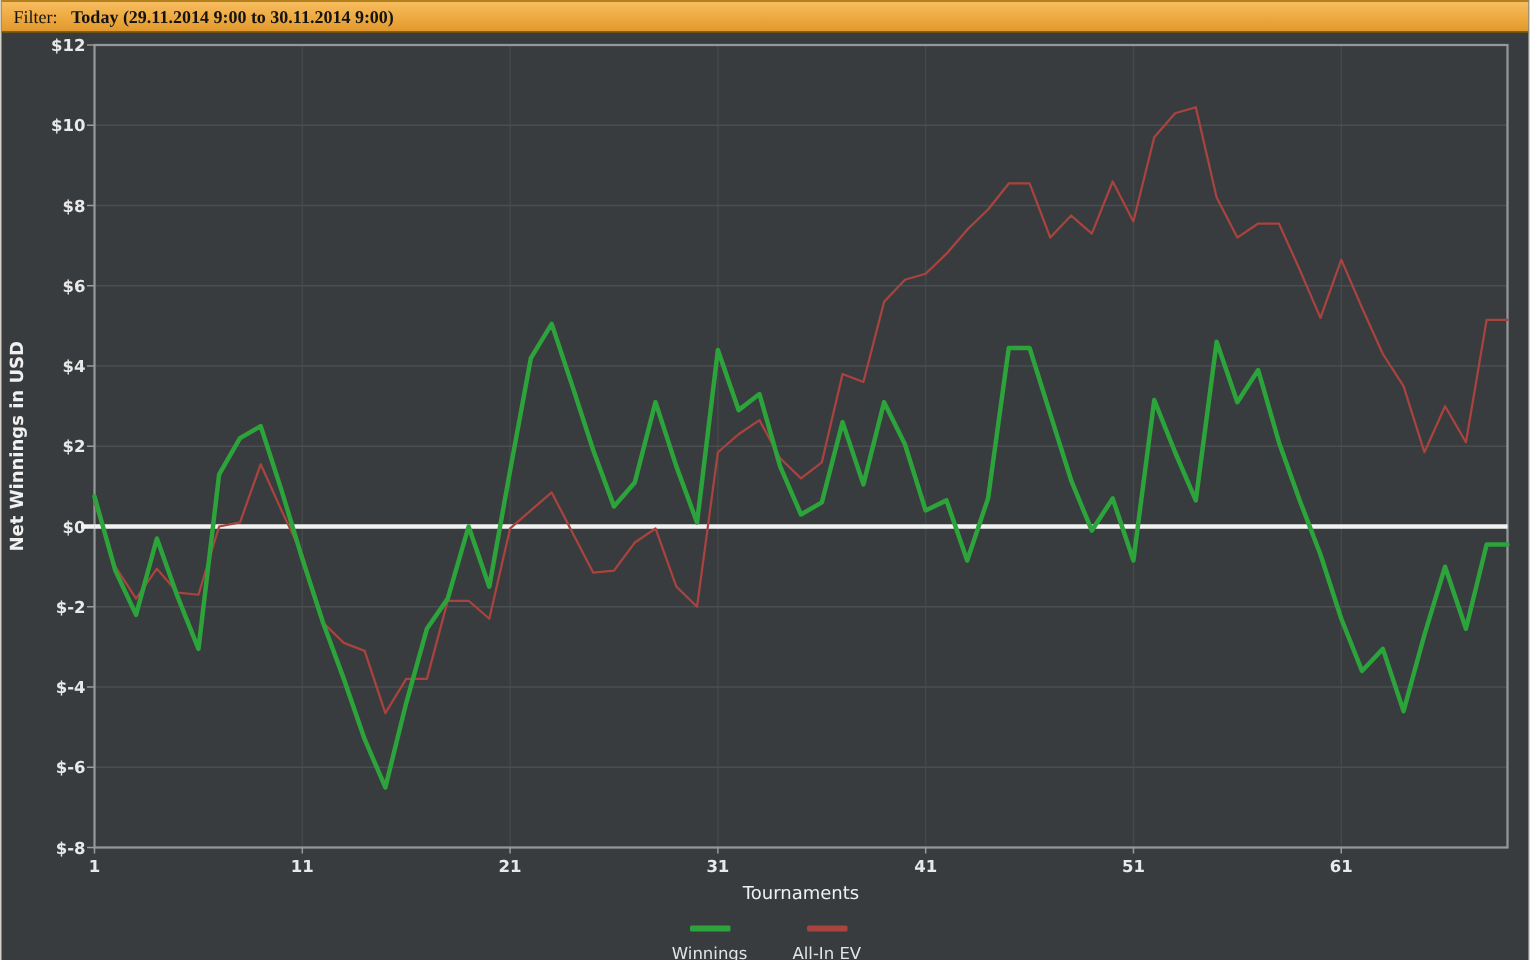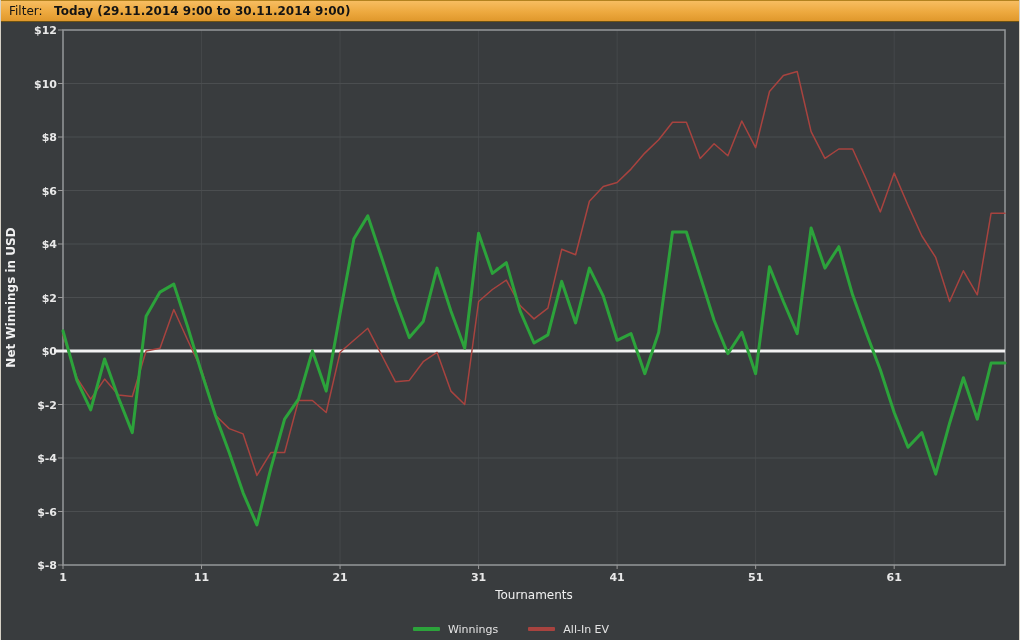--- a/index.html
+++ b/index.html
@@ -9,31 +9,31 @@
     font-family:"DejaVu Sans","Liberation Sans",sans-serif;
     border-left:1px solid #d6d1c6;border-right:1px solid #d6d1c6;
     box-sizing:border-box;
   }
   #filter-bar{
     position:absolute;left:0;top:0;width:100%;height:22px;
     background:linear-gradient(#f7bd61,#eda93f 55%,#e0982c);
     border-top:1px solid #b3821f;border-bottom:1px solid #6e5212;
     box-sizing:border-box;
     color:#141414;font-size:12px;line-height:20px;
-    padding-left:8px;cursor:pointer;white-space:nowrap;
+    padding-left:8px;cursor:pointer;white-space:nowrap;font-family:Liberation Serif, serif;
   }
   #filter-bar .flabel{font-weight:400;}
   #filter-bar .fvalue{font-weight:700;}
   #chart-region{position:absolute;left:0;top:22px;width:1020px;height:618px;border-radius:28px;}
   #chart-svg{position:absolute;left:0;top:0;}
   #legend{
     position:absolute;left:0;top:598px;width:100%;height:18px;
     display:flex;justify-content:center;align-items:center;gap:30px;
   }
-  .legend-item{display:flex;align-items:center;gap:8px;}
+  .legend-item{display:flex;align-items:center;gap:8px;flex-direction:column;}
   .legend-swatch{width:27px;height:4px;border-radius:1px;}
   .legend-label{font-size:11px;color:#e4e4e4;}
 </style>
 </head>
 <body>
 
 <div id="app">
 
   <div id="filter-bar">
     <span class="flabel">Filter:</span>

